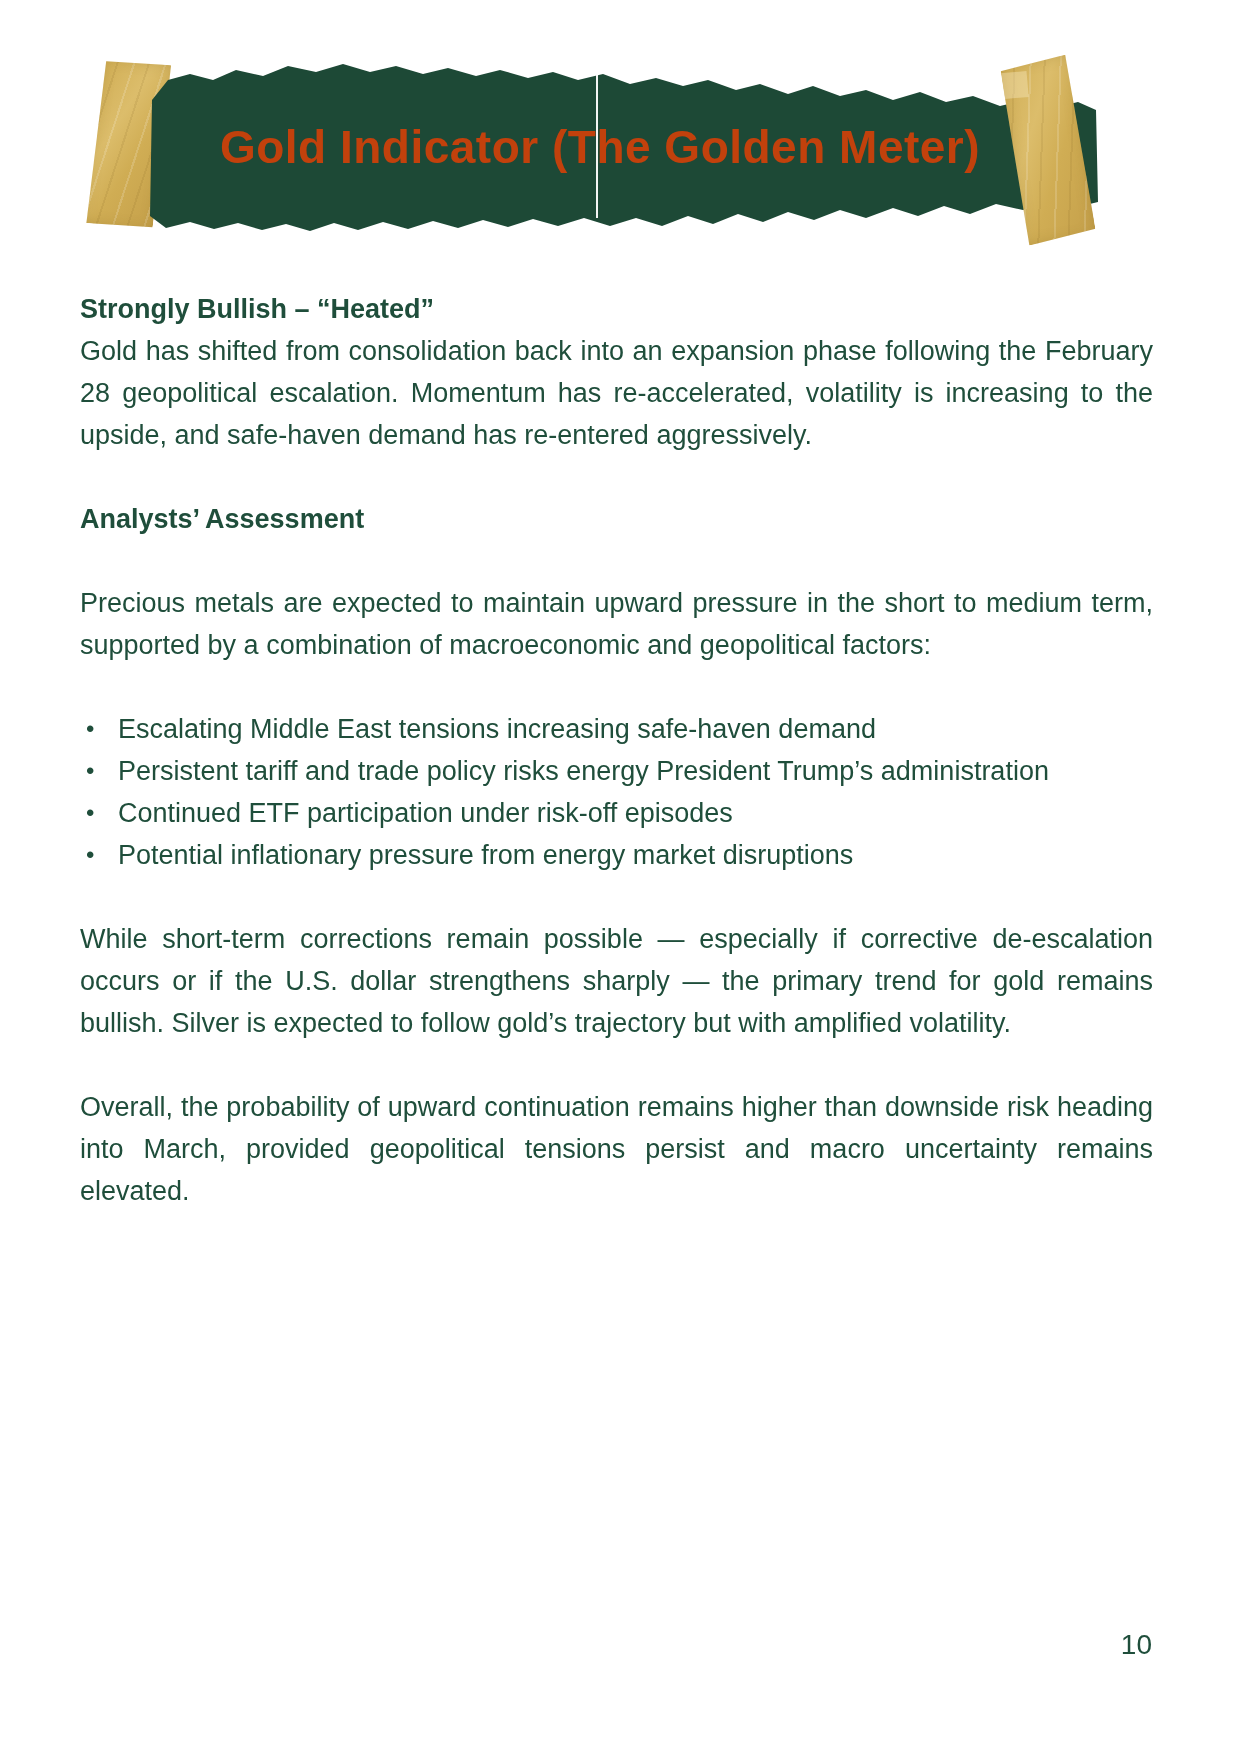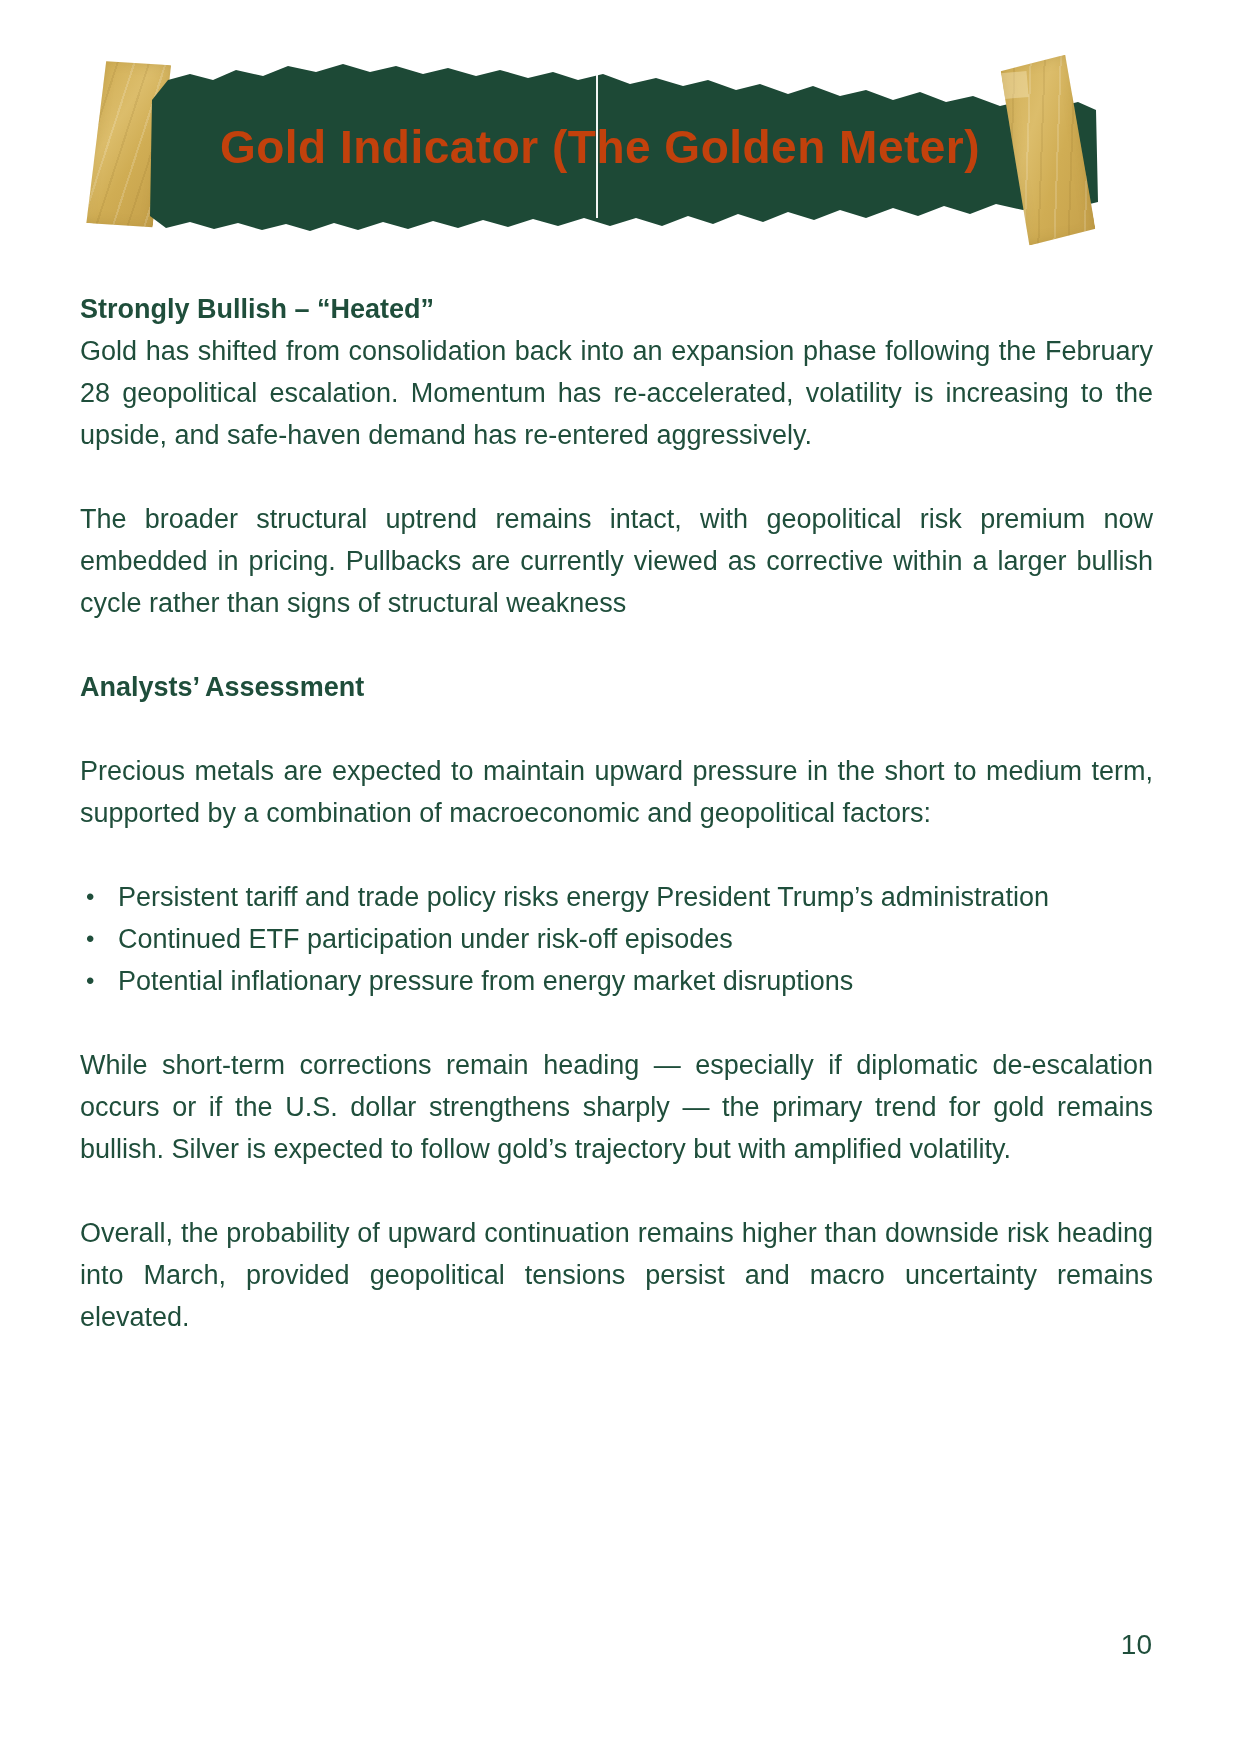--- a/index.html
+++ b/index.html
@@ -119,30 +119,30 @@
         L 52,166 L 28,172 L 12,160
         Z"></path>
     </svg>
     <h1 class="banner-title">Gold Indicator (The Golden Meter)</h1>
     <div class="crease"></div>
   </div>
 
   <div class="content">
     <h2>Strongly Bullish – “Heated”</h2>
     <p>Gold has shifted from consolidation back into an expansion phase following the February 28 geopolitical escalation. Momentum has re-accelerated, volatility is increasing to the upside, and safe-haven demand has re-entered aggressively.</p>
-    <p class="spaced">The broader structural uptrend remains intact, with geopolitical risk premium now embedded in pricing. Pullbacks are currently viewed as corrective within a larger bullish cycle rather than signs of structural weakness</p>
 
     <h2 class="spaced">Analysts’ Assessment</h2>
     <p class="spaced">Precious metals are expected to maintain upward pressure in the short to medium term, supported by a combination of macroeconomic and geopolitical factors:</p>
 
     <ul>
+      <li>Escalating Middle East tensions increasing safe-haven demand</li>
       <li>Persistent tariff and trade policy risks energy President Trump’s administration</li>
       <li>Continued ETF participation under risk-off episodes</li>
       <li>Potential inflationary pressure from energy market disruptions</li>
     </ul>
 
-    <p class="spaced">While short-term corrections remain heading — especially if diplomatic de-escalation occurs or if the U.S. dollar strengthens sharply — the primary trend for gold remains bullish. Silver is expected to follow gold’s trajectory but with amplified volatility.</p>
+    <p class="spaced">While short-term corrections remain possible — especially if corrective de-escalation occurs or if the U.S. dollar strengthens sharply — the primary trend for gold remains bullish. Silver is expected to follow gold’s trajectory but with amplified volatility.</p>
     <p class="spaced">Overall, the probability of upward continuation remains higher than downside risk heading into March, provided geopolitical tensions persist and macro uncertainty remains elevated.</p>
   </div>
 
   <div class="page-number">10</div>
 
 </div>
 
 </body></html>

